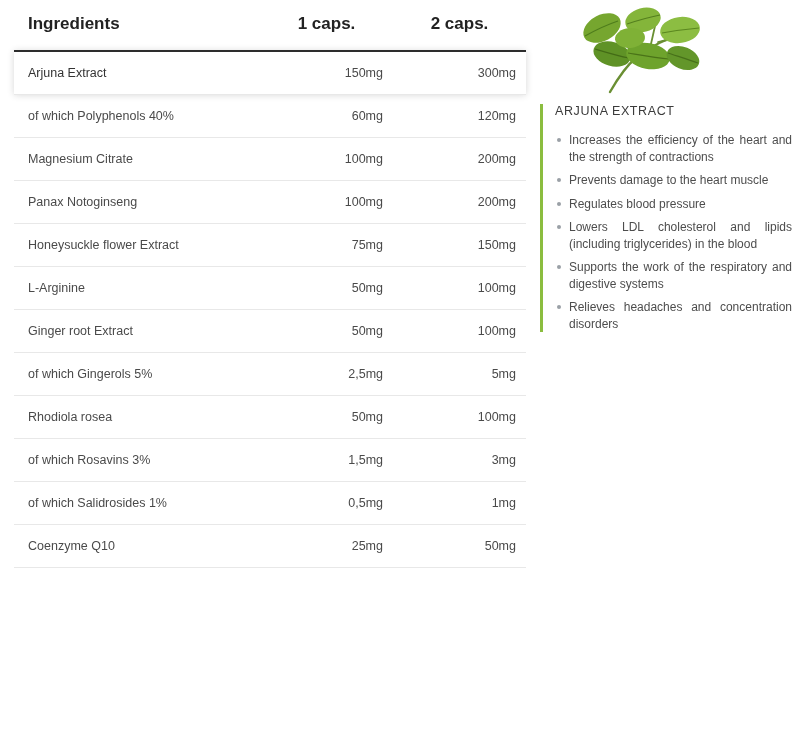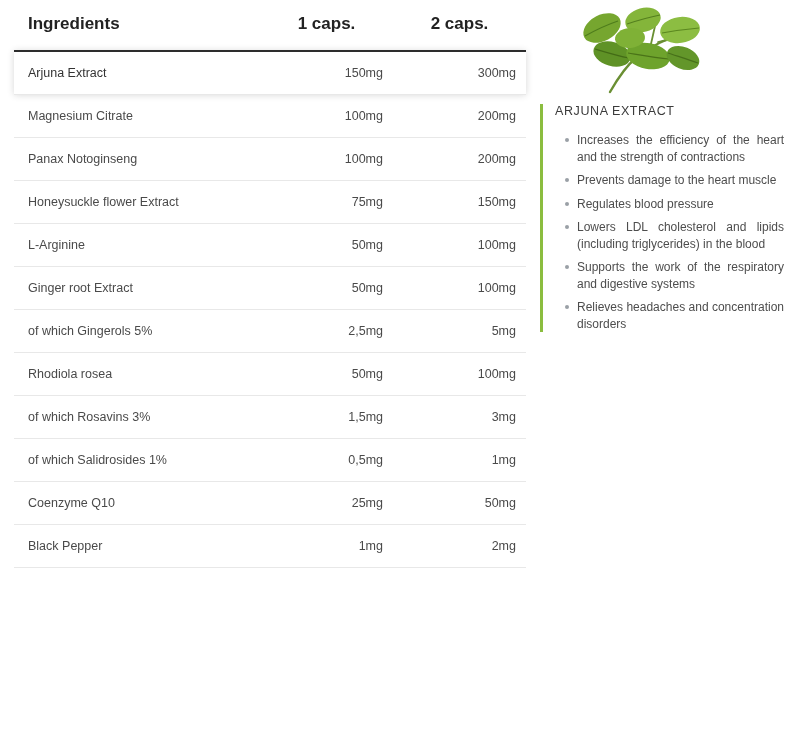--- a/index.html
+++ b/index.html
@@ -100,21 +100,21 @@
   }
   .info-title {
     font-size: 12.5px;
     letter-spacing: 0.6px;
     color: #3b3b3b;
     text-transform: uppercase;
     margin: 0 0 14px 0;
   }
   ul.benefits {
     list-style: none;
-    margin: 8px;
+    margin: 0;
     padding: 0;
   }
   ul.benefits li {
     position: relative;
     font-size: 12px;
     line-height: 16.5px;
     color: #4d4d4d;
     padding-left: 14px;
     margin-bottom: 7px;
     text-align: justify;
@@ -150,20 +150,25 @@
           <th>2 caps.</th>
         </tr>
       </thead>
       <tbody id="table-body">
           <tr class="highlight">
             <td class="col-name">Arjuna Extract</td>
             <td>150mg</td>
             <td>300mg</td>
           </tr>
           <tr>
+            <td class="col-name">of which Polyphenols 40%</td>
+            <td>60mg</td>
+            <td>120mg</td>
+          </tr>
+          <tr>
             <td class="col-name">Magnesium Citrate</td>
             <td>100mg</td>
             <td>200mg</td>
           </tr>
           <tr>
             <td class="col-name">Panax Notoginseng</td>
             <td>100mg</td>
             <td>200mg</td>
           </tr>
           <tr>

